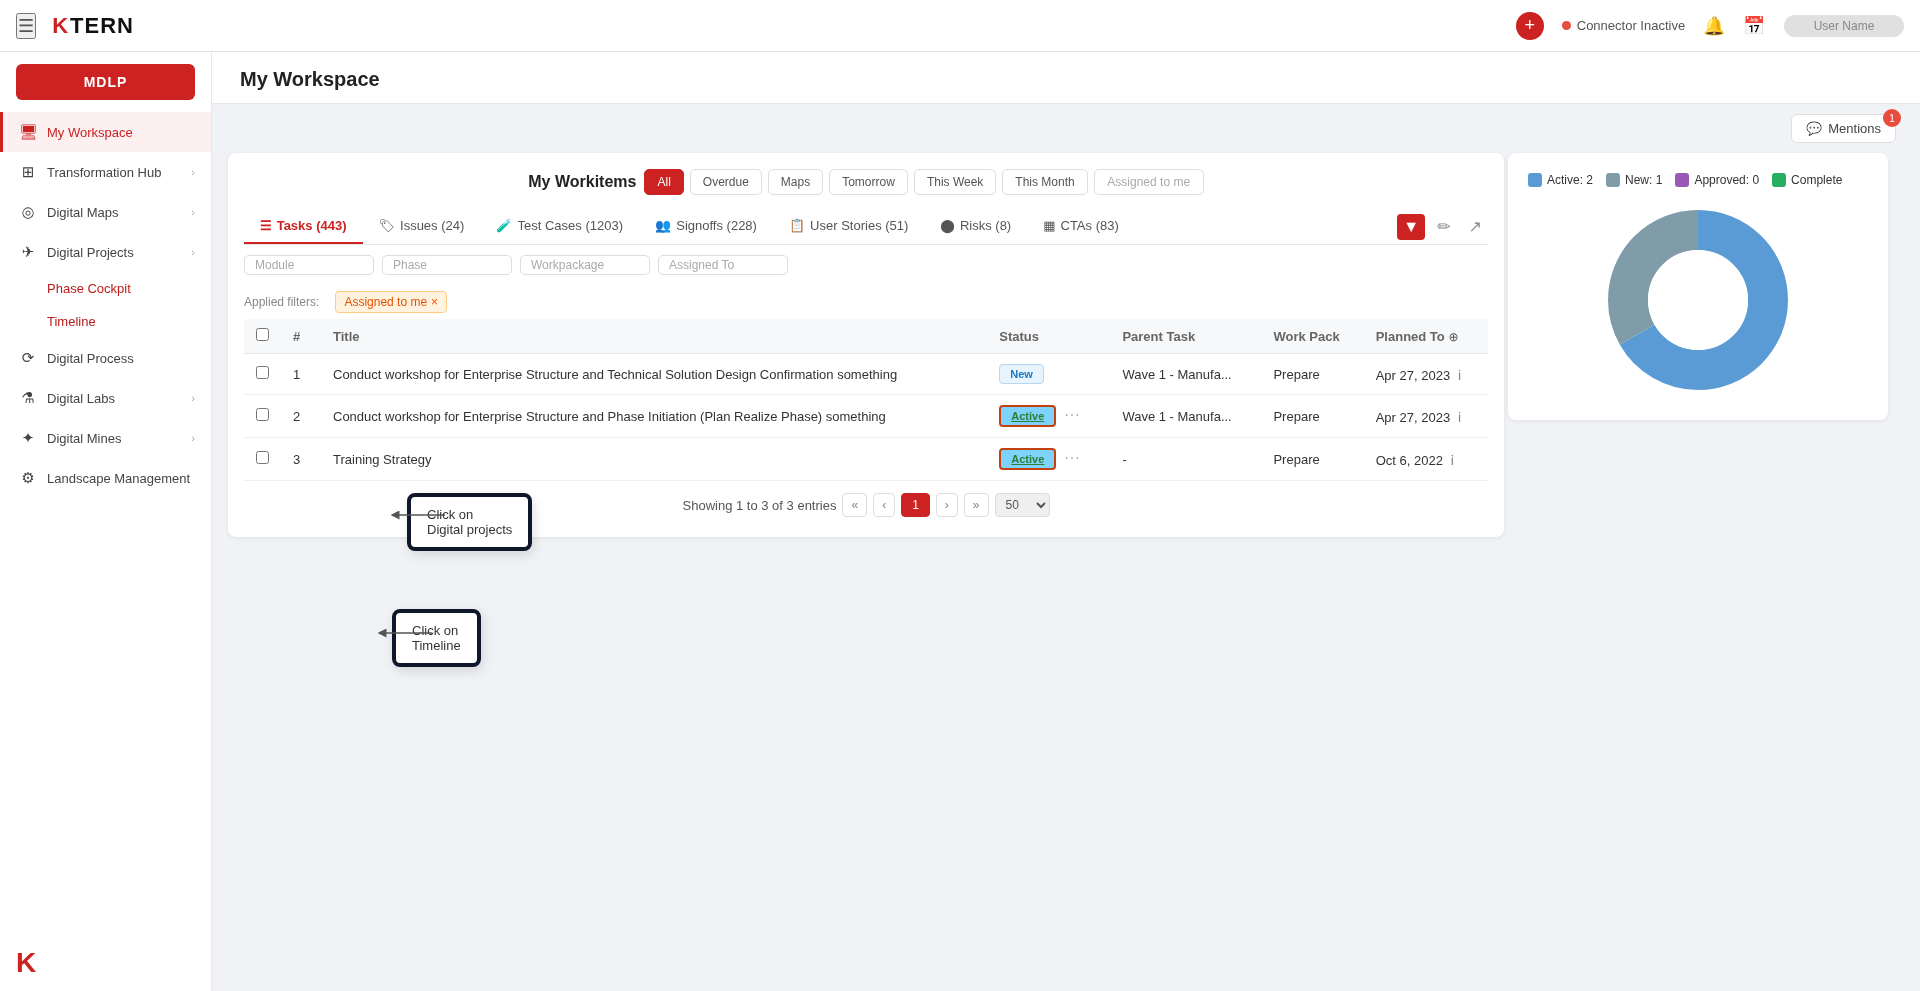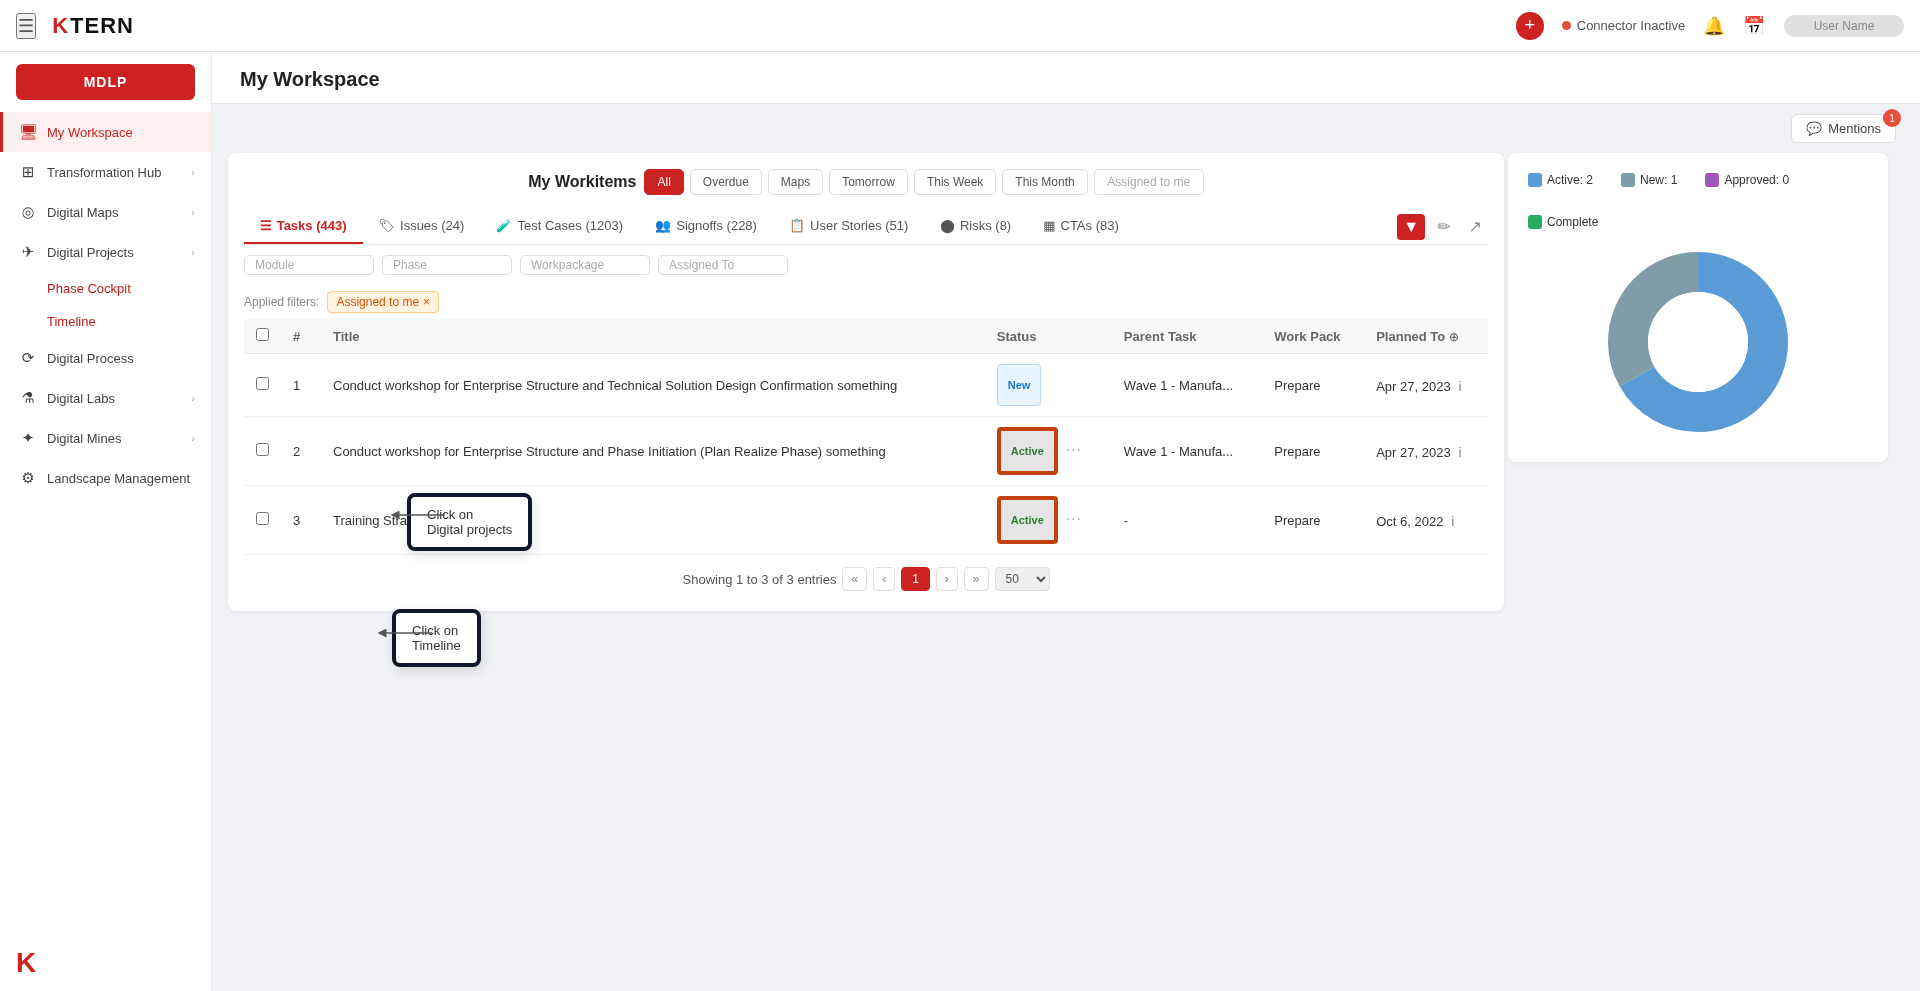--- a/index.html
+++ b/index.html
@@ -95,45 +95,45 @@
     .wi-toolbar-select {
       border: 1px solid #ddd; border-radius: 5px; padding: 2px 10px;
       font-size: 12px; color: #aaa; background: #fff; min-width: 130px;
       appearance: none; cursor: pointer;
     }
     .wi-toolbar-actions { display: flex; gap: 6px; margin-left: auto; }
     .action-btn { background: none; border: none; cursor: pointer; font-size: 16px; color: #888; padding: 4px 6px; border-radius: 4px; }
     .action-btn.filter-active { background: #cc2222; color: #fff; border-radius: 4px; }
 
     
-    .applied-filters { display: flex; align-items: center; gap: 8px; padding: 6px 0; font-size: 12px; color: #888; }
+    .applied-filters { display: flex; align-items: center; gap: 16px; padding: 6px 0; font-size: 12px; color: #888; }
     .filter-tag { background: #fff3e0; border: 1px solid #ffcc80; color: #e65100; border-radius: 4px; padding: 3px 8px; display: flex; align-items: center; gap: 4px; font-size: 12px; }
     .filter-tag-close { cursor: pointer; font-size: 12px; color: #e65100; }
 
     
     .wi-table { width: 100%; border-collapse: collapse; font-size: 13px; }
     .wi-table th { background: #f7f8fa; padding: 9px 12px; text-align: left; color: #666; font-weight: 600; border-bottom: 1px solid #e8e8e8; white-space: nowrap; }
     .wi-table td { padding: 10px 12px; border-bottom: 1px solid #f0f0f0; color: #333; vertical-align: middle; }
     .checkbox-cell { width: 32px; }
     .num-cell { width: 40px; color: #888; }
-    .status-badge { padding: 14px 10px; border-radius: 4px; font-size: 11px; font-weight: 600; display: inline-block; }
+    .status-badge { padding: 3px 10px; border-radius: 4px; font-size: 11px; font-weight: 600; display: inline-block; }
     .status-new { background: #e8f4fd; color: #1a78c2; border: 1px solid #b3d7f5; }
-    .status-active { background: #e5e5e5; color: #2e7d32; border: 4px solid #c2410c; }
+    .status-active { background: #7dd3fc; color: #2e7d32; border: 2px solid #c2410c; text-decoration: underline; }
     .info-icon { color: #888; cursor: pointer; font-size: 14px; }
     .ellipsis-btn { background: none; border: none; cursor: pointer; color: #aaa; font-size: 16px; padding: 0 4px; }
 
     
     .pagination { display: flex; align-items: center; justify-content: center; gap: 6px; padding: 12px 0 4px; font-size: 13px; color: #555; }
     .page-nav { background: none; border: 1px solid #ddd; border-radius: 4px; padding: 4px 8px; cursor: pointer; font-size: 12px; color: #888; }
     .page-active { background: #cc2222; color: #fff; border: 1px solid #cc2222; border-radius: 4px; padding: 4px 10px; font-size: 12px; }
     .page-select { border: 1px solid #ddd; border-radius: 4px; padding: 3px 6px; font-size: 12px; color: #555; }
 
     
     .chart-panel { background: #fff; margin: 0 16px 16px; border-radius: 8px; padding: 20px; box-shadow: 0 1px 4px rgba(0,0,0,0.07); float: right; width: 380px; }
-    .chart-legend { display: flex; gap: 28px; flex-wrap: wrap; margin-bottom: 13px; font-size: 12px; }
+    .chart-legend { display: flex; gap: 13px; flex-wrap: wrap; margin-bottom: 13px; font-size: 12px; }
     .legend-item { display: flex; align-items: center; gap: 5px; }
     .legend-dot { width: 14px; height: 14px; border-radius: 3px; }
 
     
     .donut-container { display: flex; justify-content: center; align-items: center; }
     .donut-svg { width: 200px; height: 200px; }
 
     
     .tooltip-box {
       position: absolute; background: #fff; border: 4px solid #0f172a;

